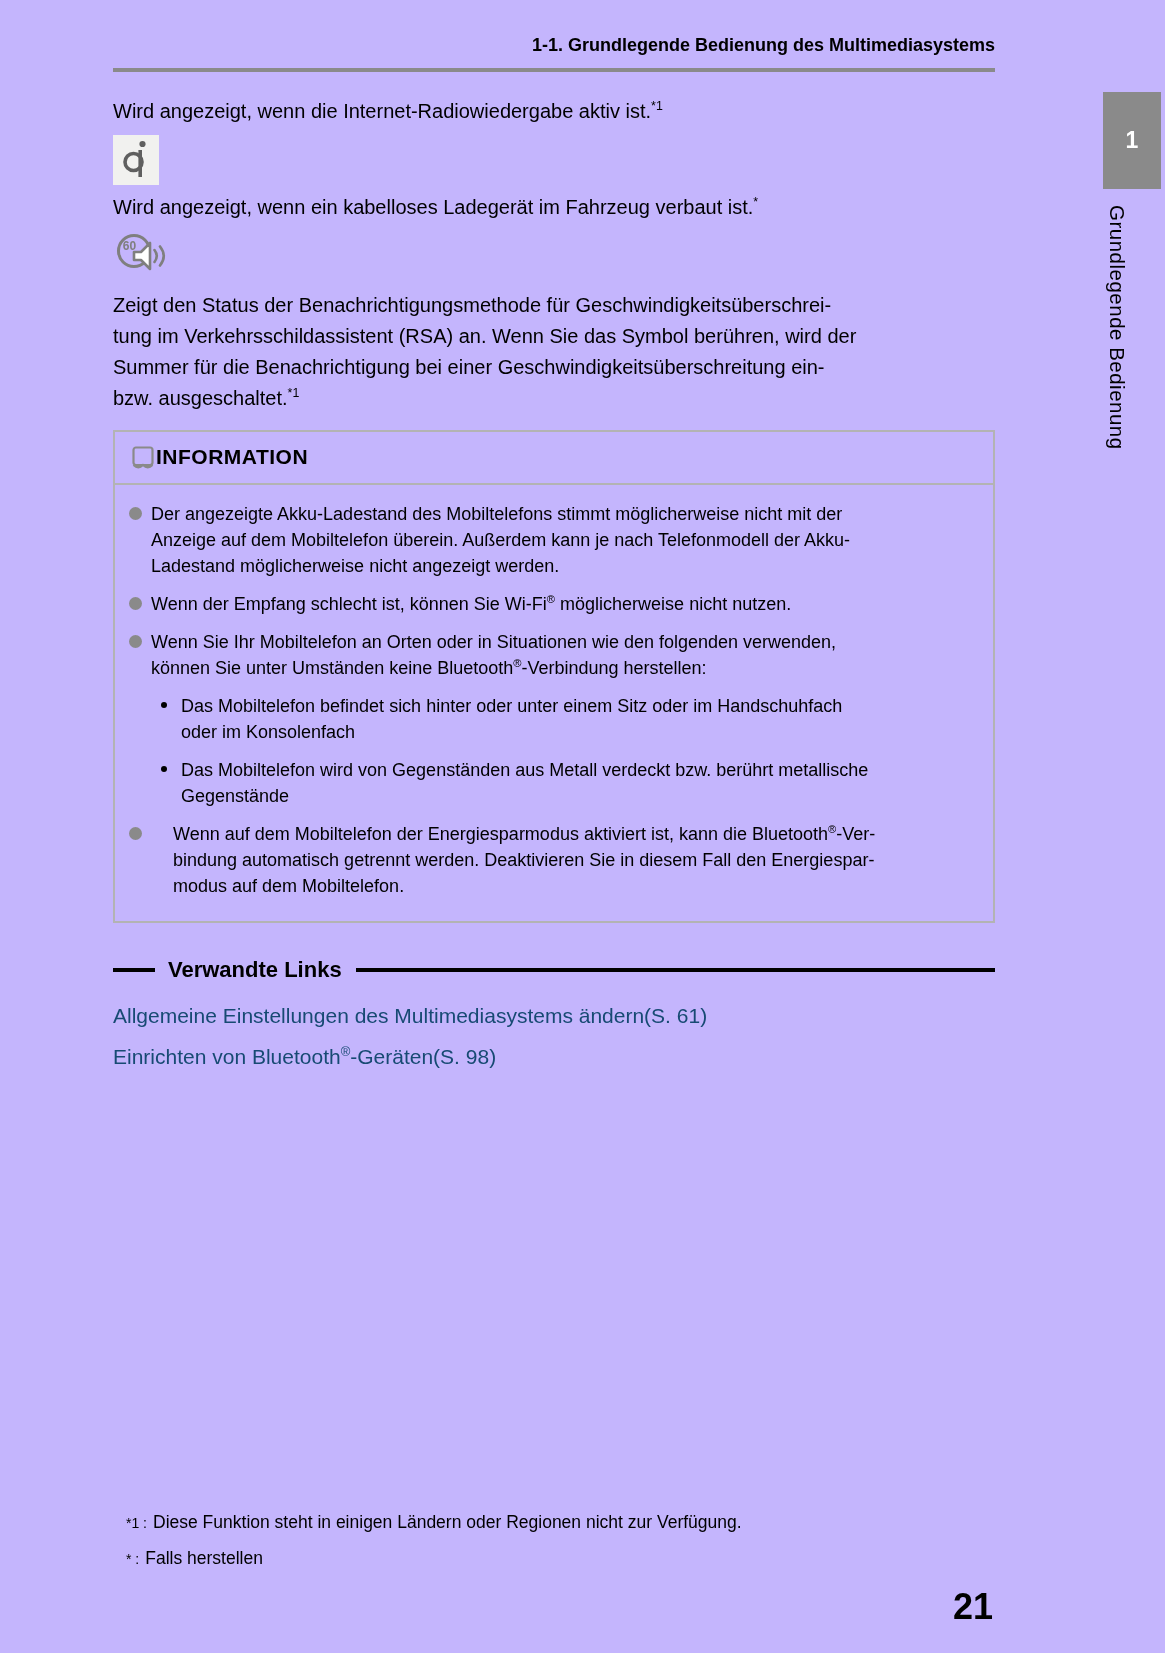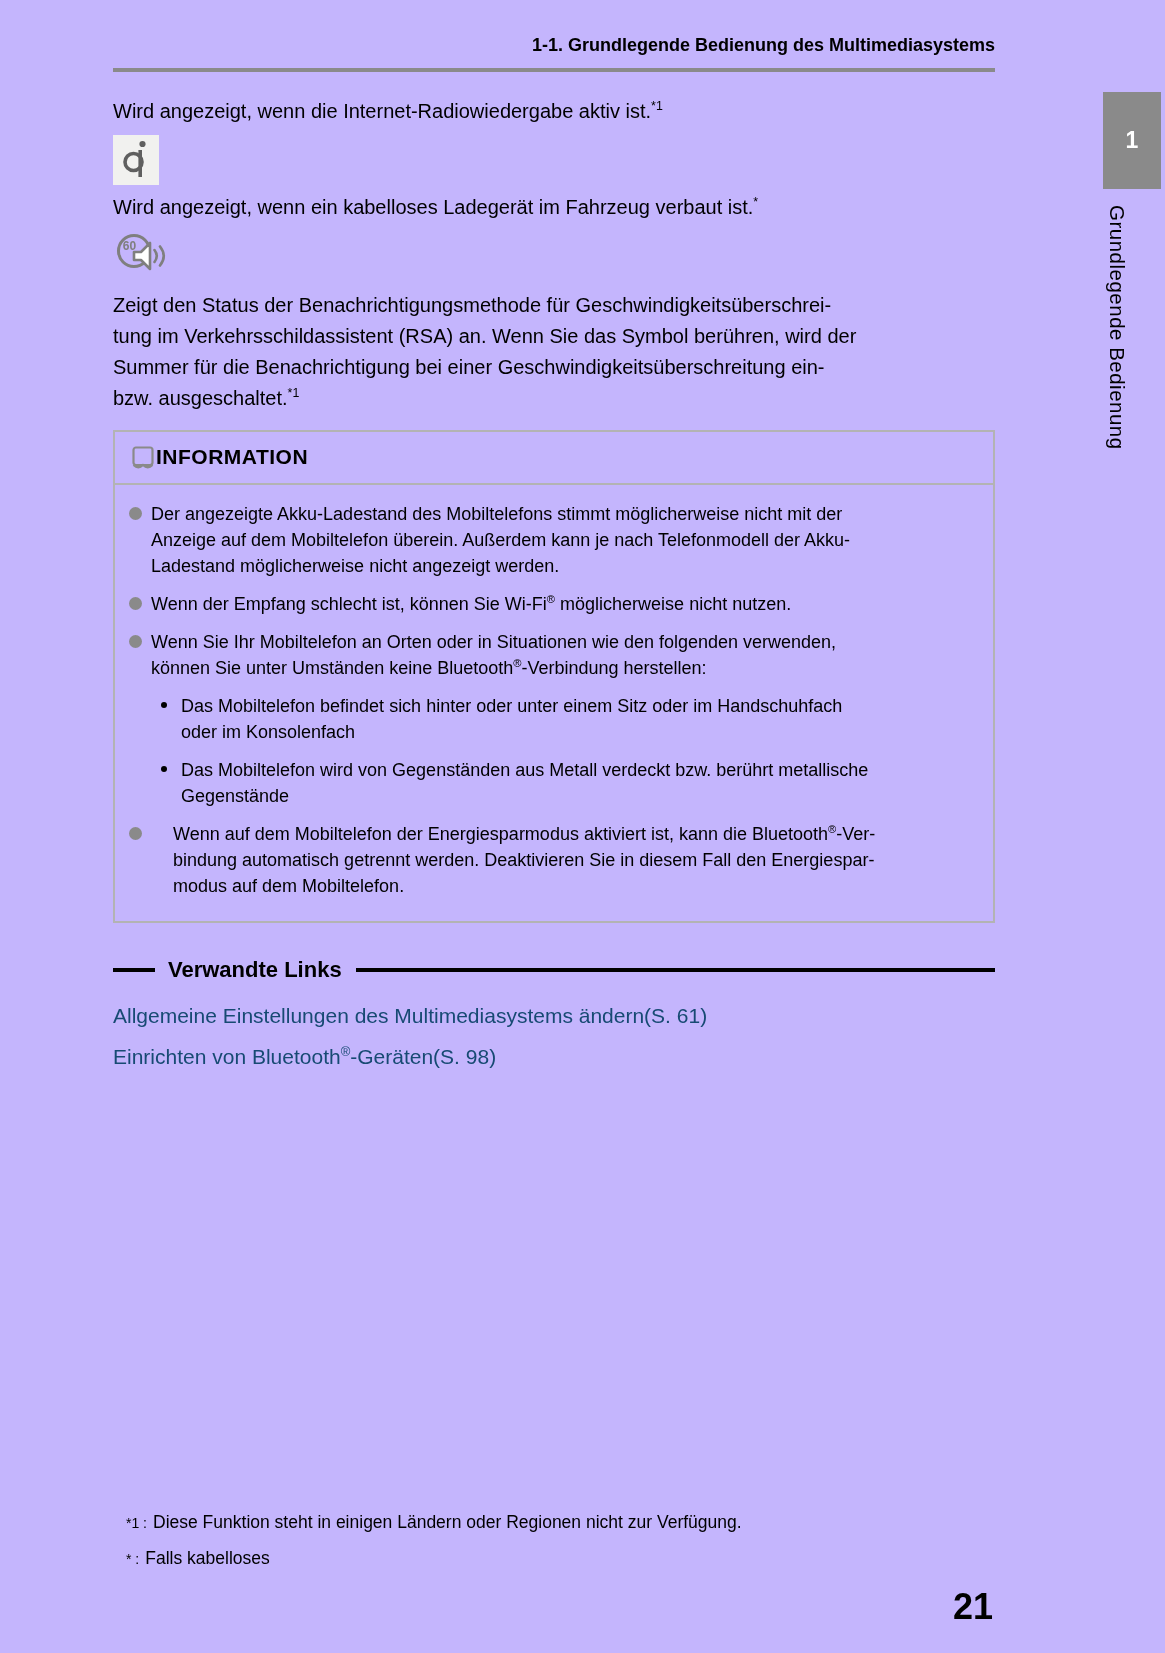--- a/index.html
+++ b/index.html
@@ -200,21 +200,21 @@
     <a class="related-link" href="#">Allgemeine Einstellungen des Multimediasystems ändern(S. 61)</a>
     <a class="related-link" href="#">Einrichten von Bluetooth<sup>®</sup>-Geräten(S. 98)</a>
 
   </div>
 
   <div class="footnotes">
     <div class="footnote">
       <span class="fn-marker">*1 :</span><span>Diese Funktion steht in einigen Ländern oder Regionen nicht zur Verfügung.</span>
     </div>
     <div class="footnote">
-      <span class="fn-marker">* :</span><span>Falls kabelloses</span>
+      <span class="fn-marker">* :</span><span>Falls herstellen</span>
     </div>
   </div>
 
   <div class="page-number">21</div>
 
   <div class="chapter-tab">
     <span>1</span>
   </div>
   <div class="chapter-title">Grundlegende Bedienung</div>
 

